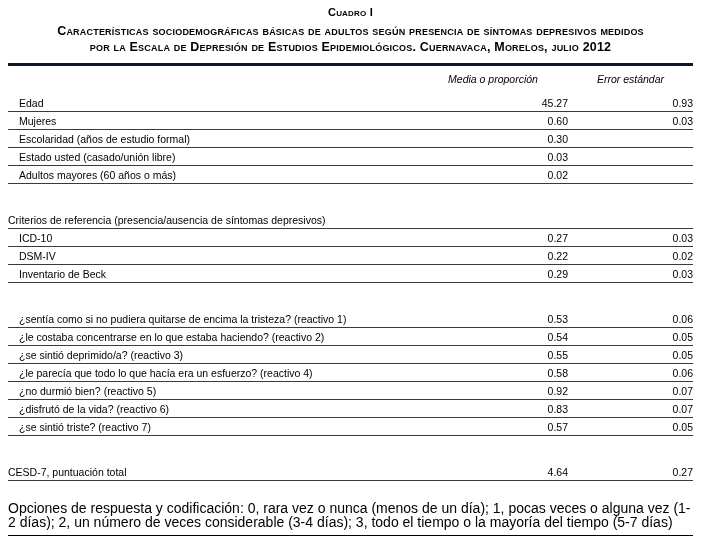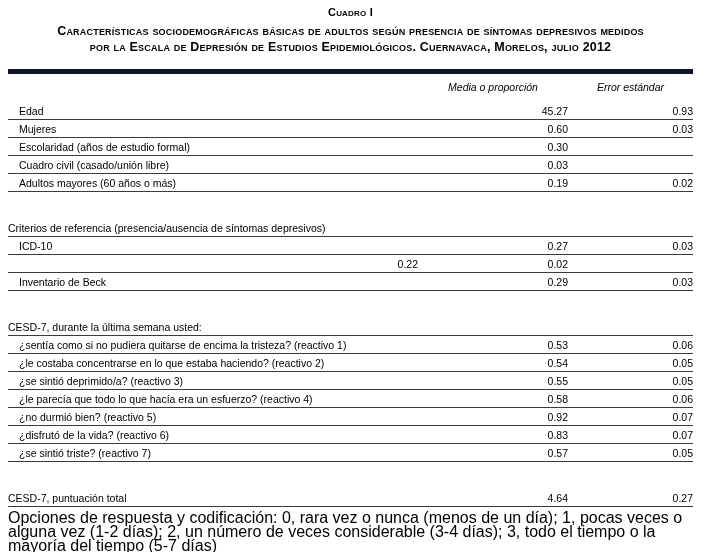--- a/index.html
+++ b/index.html
@@ -23,30 +23,30 @@
     letter-spacing: 0.2px;
   }
   .title-line {
     text-align: center;
     font-weight: bold;
     font-variant: small-caps;
     font-size: 12.5px;
     line-height: 16px;
     letter-spacing: 0.2px;
   }
-  .title-block { margin-bottom: 14px; }
+  .title-block { margin-bottom: 8px; }
 
   .grid {
     display: grid;
     grid-template-columns: 1fr 150px 125px;
     align-items: center;
   }
 
   .thead {
-    border-top: 5px solid #0f172a;
+    border-top: 3px solid #0f172a;
     padding: 7px 0 9px 0;
   }
   .col-head {
     font-style: italic;
     font-size: 10.5px;
     text-align: center;
   }
 
   .row {
     height: 18px;
@@ -57,22 +57,22 @@
     white-space: nowrap; 
     overflow: hidden;
     padding-left: 0;
   }
   .row.indent .label { padding-left: 11px; }
   .row .num { text-align: right; }
 
   .spacer { height: 27px; }
 
   .footnote {
-    margin-top: 4px;
-    font-size: 16px;
+    margin-top: 20px;
+    font-size: 14px;
     line-height: 14px;
     padding-bottom: 6px;
     border-bottom: 1px solid #000;
   }
 </style>
 </head>
 <body>
 
 <div class="page">
 
@@ -98,54 +98,49 @@
       <div class="grid row indent">
         <div class="label">Mujeres</div>
         <div class="num">0.60</div>
         <div class="num">0.03</div>
       </div>
       <div class="grid row indent">
         <div class="label">Escolaridad (años de estudio formal)</div>
         <div class="num">0.30</div>
       </div>
       <div class="grid row indent">
-        <div class="label">Cuadro civil (casado/unión libre)</div>
+        <div class="label">Estado usted (casado/unión libre)</div>
         <div class="num">0.03</div>
       </div>
       <div class="grid row indent">
         <div class="label">Adultos mayores (60 años o más)</div>
-        <div class="num">0.19</div>
         <div class="num">0.02</div>
       </div>
       <div class="spacer"></div>
       <div class="grid row">
         <div class="label">Criterios de referencia (presencia/ausencia de síntomas depresivos)</div>
         <div class="num"></div>
         <div class="num"></div>
       </div>
       <div class="grid row indent">
         <div class="label">ICD-10</div>
         <div class="num">0.27</div>
         <div class="num">0.03</div>
       </div>
       <div class="grid row indent">
+        <div class="label">DSM-IV</div>
         <div class="num">0.22</div>
         <div class="num">0.02</div>
       </div>
       <div class="grid row indent">
         <div class="label">Inventario de Beck</div>
         <div class="num">0.29</div>
         <div class="num">0.03</div>
       </div>
       <div class="spacer"></div>
-      <div class="grid row">
-        <div class="label">CESD-7, durante la última semana usted:</div>
-        <div class="num"></div>
-        <div class="num"></div>
-      </div>
       <div class="grid row indent">
         <div class="label">¿sentía como si no pudiera quitarse de encima la tristeza? (reactivo 1)</div>
         <div class="num">0.53</div>
         <div class="num">0.06</div>
       </div>
       <div class="grid row indent">
         <div class="label">¿le costaba concentrarse en lo que estaba haciendo? (reactivo 2)</div>
         <div class="num">0.54</div>
         <div class="num">0.05</div>
       </div>

